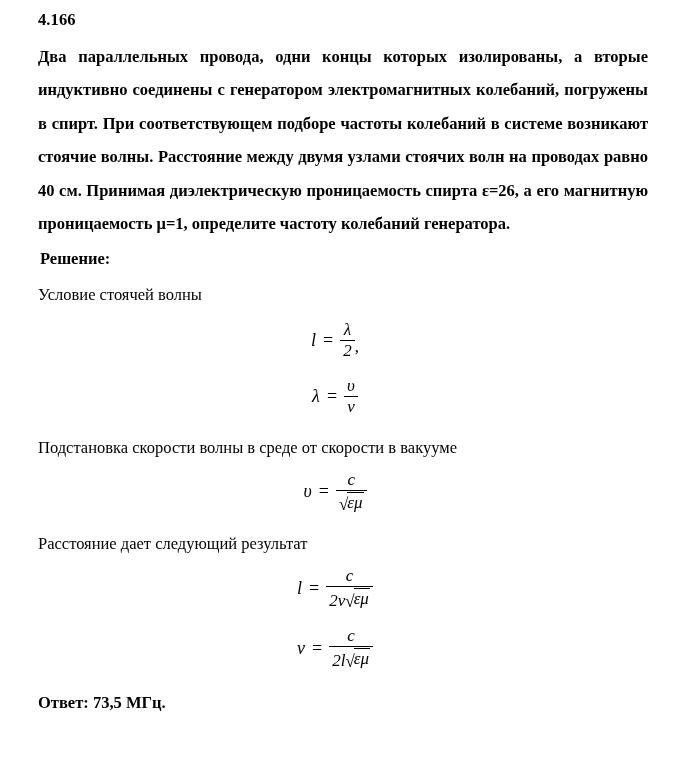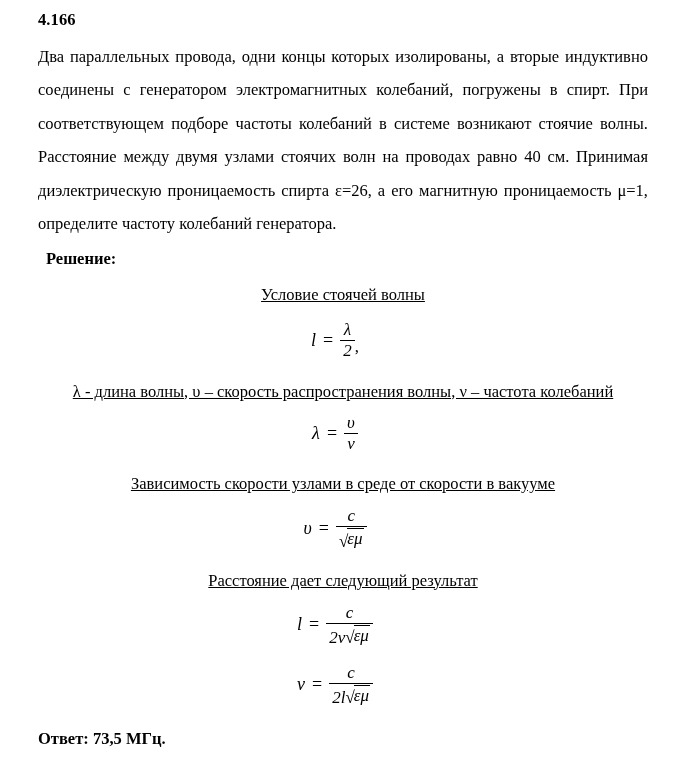--- a/index.html
+++ b/index.html
@@ -37,35 +37,35 @@
     letter-spacing: 0.1px;
   }
 
   .statement {
     font-size: 16.5px;
     line-height: 33.5px;
     text-align: justify;
     text-justify: inter-word;
     margin: 0;
     hyphens: none;
+    font-weight: bold;
   }
 
   .section-heading {
     font-size: 16.5px;
     font-weight: bold;
     line-height: 1.0;
-    margin: 10px 0 0 8px;
+    margin: 10px 0 0 2px;
   }
 
   .para {
     font-size: 16.5px;
     line-height: 1.0;
     margin: 20px 0 0 0;
-    text-align: center;
-    text-decoration: underline;
+    text-align: left;
   }
 
   
   .formula-row {
     display: flex;
     justify-content: center;
     align-items: center;
     font-family: "Liberation Serif", "DejaVu Serif", serif;
     font-size: 17px;
   }
@@ -163,34 +163,33 @@
         <span class="lhs">l</span>
         <span class="eqsign">=</span>
         <span class="frac">
           <span class="num">λ</span>
           <span class="den">2</span>
         </span>
         <span class="comma-tail">,</span>
       </span>
     </div>
 
-    <div class="para">λ - длина волны, υ – скорость распространения волны, ν – частота колебаний</div>
 
     <div class="formula-row f2">
       <span class="eq">
         <span class="lhs">λ</span>
         <span class="eqsign">=</span>
         <span class="frac">
           <span class="num">υ</span>
           <span class="den">ν</span>
         </span>
       </span>
     </div>
 
-    <div class="para">Зависимость скорости узлами в среде от скорости в вакууме</div>
+    <div class="para">Подстановка скорости волны в среде от скорости в вакууме</div>
 
     <div class="formula-row f3">
       <span class="eq">
         <span class="lhs">υ</span>
         <span class="eqsign">=</span>
         <span class="frac">
           <span class="num">c</span>
           <span class="den">
             <span></span><span class="rad">
                 <span class="sign">√</span>

